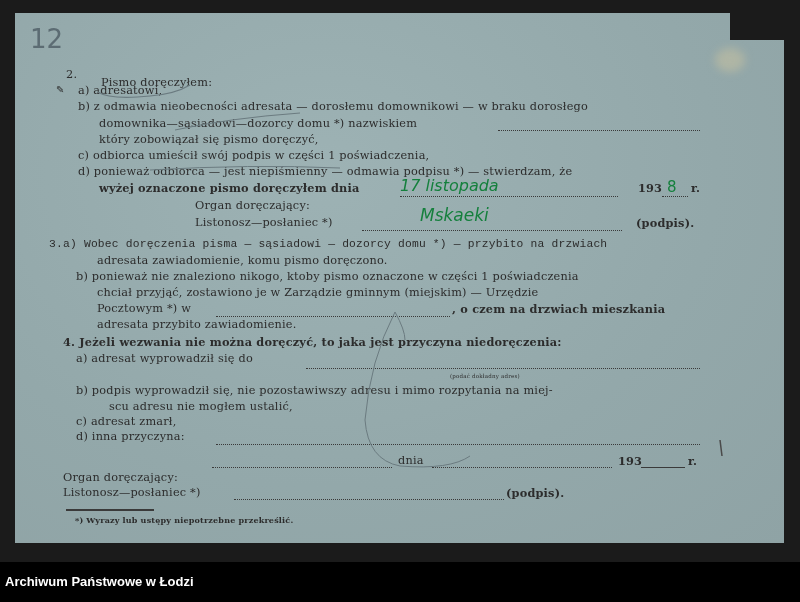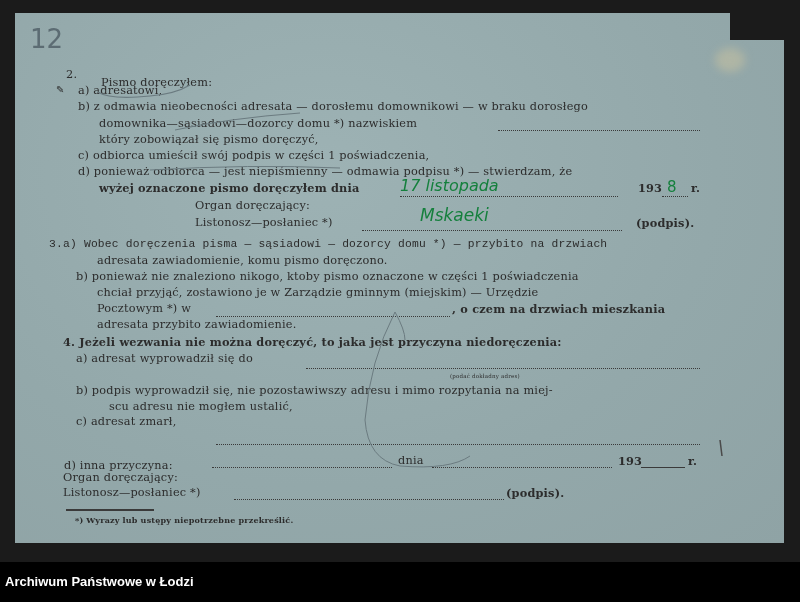--- a/index.html
+++ b/index.html
@@ -64,21 +64,21 @@
 <div class="t b" style="left:452px;top:302px;">, o czem na drzwiach mieszkania</div>
 <div class="t" style="left:97px;top:318px;">adresata przybito zawiadomienie.</div>
 
 <div class="t b" style="left:63px;top:335px;">4.   Jeżeli wezwania nie można doręczyć, to jaka jest przyczyna niedoręczenia:</div>
 <div class="t" style="left:76px;top:352px;">a) adresat wyprowadził się do</div>
 <div class="dots" style="left:306px;top:368px;width:394px;"></div>
 <div class="t sm" style="left:450px;top:373px;">(podać dokładny adres)</div>
 <div class="t" style="left:76px;top:384px;">b) podpis wyprowadził się, nie pozostawiwszy adresu i mimo rozpytania na miej-</div>
 <div class="t" style="left:97px;top:400px;margin-left:12px;">scu adresu nie mogłem ustalić,</div>
 <div class="t" style="left:76px;top:415px;">c) adresat zmarł,</div>
-<div class="t" style="left:64px;top:430px;margin-top:29px;">d) inna przyczyna:</div>
+<div class="t" style="left:76px;top:430px;">d) inna przyczyna:</div>
 <div class="dots" style="left:216px;top:444px;width:484px;"></div>
 <div class="dots" style="left:212px;top:467px;width:180px;"></div>
 <div class="t" style="left:398px;top:454px;">dnia</div>
 <div class="dots" style="left:432px;top:467px;width:180px;"></div>
 <div class="t b" style="left:618px;top:454px;">193</div>
 <div class="solid" style="left:641px;top:467px;width:44px;"></div>
 <div class="t b" style="left:688px;top:454px;">r.</div>
 <div class="t" style="left:63px;top:471px;">Organ doręczający:</div>
 <div class="t" style="left:63px;top:486px;">Listonosz—posłaniec *)</div>
 <div class="dots" style="left:234px;top:499px;width:270px;"></div>

